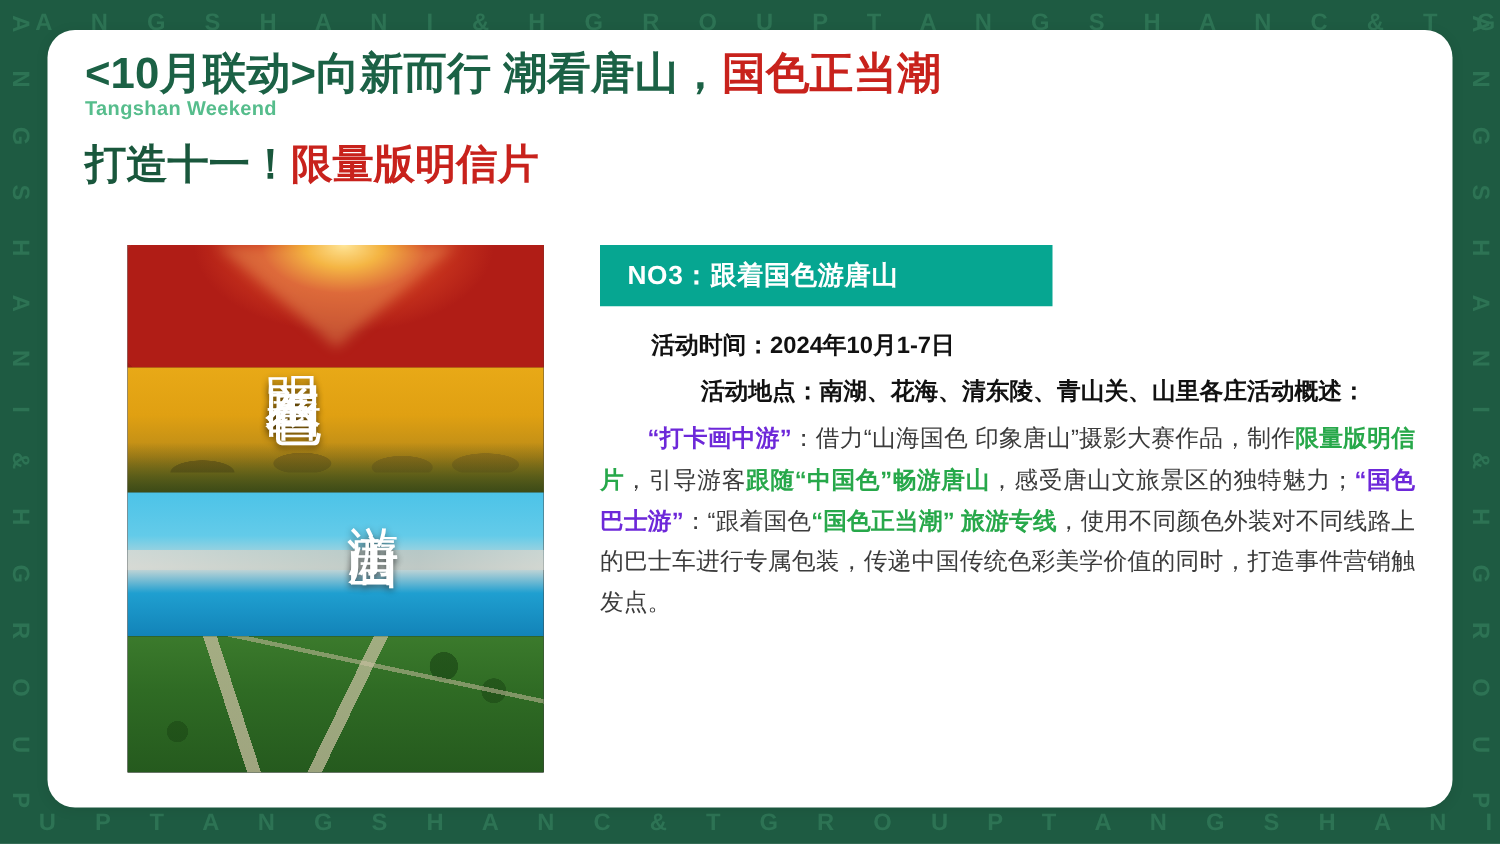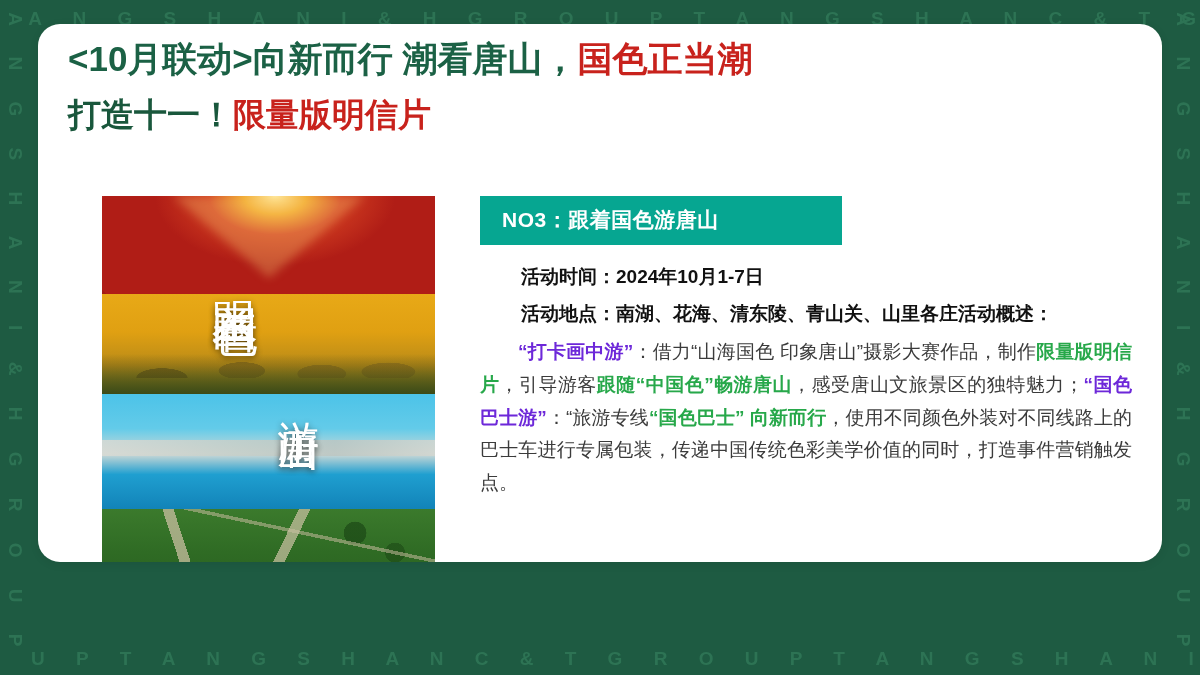--- a/index.html
+++ b/index.html
@@ -61,21 +61,21 @@
     left: 1194px;
     transform: rotate(90deg) translateX(-30px);
   }
 
   
   .card {
     position: absolute;
     left: 38px;
     top: 24px;
     width: 1124px;
-    height: 538px;
+    height: 622px;
     background: #ffffff;
     border-radius: 22px;
     box-shadow: 0 2px 10px rgba(0,0,0,0.08);
     overflow: hidden;
   }
 
   
   .head-block {
     position: absolute;
     left: 30px;
@@ -234,21 +234,21 @@
   }
   .meta-line {
     margin-top: 19px;
     font-size: 19px;
     font-weight: 700;
     color: #111111;
     line-height: 1.35;
     white-space: nowrap;
     margin-left: 41px;
   }
-  .meta-line.second { margin-top: 11px; }
+  .meta-line.second { margin-top: 11px; text-align: center; }
 
   .body-para {
     margin-top: 10px;
     font-size: 19px;
     line-height: 1.72;
     color: #3b3b3b;
     text-align: justify;
     text-indent: 2em;
   }
   .body-para .hl-red   { color: #6d28d9; font-weight: 700; }
@@ -265,20 +265,21 @@
     <div class="wm-col left">T A N G S H A N I &amp; H G R O U P T A N</div>
     <div class="wm-col right">T A N G S H A N I &amp; H G R O U P T A N G</div>
   </div>
 
   <div class="card">
 
     <div class="head-block">
       <div class="title-line-1">
         <span class="t-green">&lt;10月联动&gt;向新而行 潮看唐山，</span><span class="t-red">国色正当潮</span>
       </div>
+      <div class="subtitle-en">Tangshan Weekend</div>
       <div class="title-line-2">
         <span class="t-darkgreen">打造十一！</span><span class="t-red">限量版明信片</span>
       </div>
     </div>
 
     <div class="poster">
       <div class="band band-red">
           <div class="vshape"></div>
         </div>
       <div class="band band-yellow">
@@ -296,17 +297,17 @@
       <div class="no-bar">NO3：跟着国色游唐山</div>
 
       <div class="meta-line">
         <span>活动时间：</span><span>2024年10月1-7日</span>
       </div>
 
       <div class="meta-line second">
         <span>活动地点：</span><span>南湖、花海、清东陵、青山关、山里各庄活动概述：</span>
       </div>
 
-      <div class="body-para"><span class="hl-red">“打卡画中游”</span><span>：借力“山海国色 印象唐山”摄影大赛作品，制作</span><span class="hl-green">限量版明信片</span><span>，引导游客</span><span class="hl-green">跟随“中国色”畅游唐山</span><span>，感受唐山文旅景区的独特魅力；</span><span class="hl-red">“国色巴士游”</span><span>：“旅游专线</span><span class="hl-green">“国色巴士” 向新而行</span><span>，使用不同颜色外装对不同线路上的巴士车进行专属包装，传递中国传统色彩美学价值的同时，打造事件营销触发点。</span></div>
+      <div class="body-para"><span class="hl-red">“打卡画中游”</span><span>：借力“山海国色 印象唐山”摄影大赛作品，制作</span><span class="hl-green">限量版明信片</span><span>，引导游客</span><span class="hl-green">跟随“中国色”畅游唐山</span><span>，感受唐山文旅景区的独特魅力；</span><span class="hl-red">“国色巴士游”</span><span>：“跟着国色</span><span class="hl-green">“国色正当潮” 旅游专线</span><span>，使用不同颜色外装对不同线路上的巴士车进行专属包装，传递中国传统色彩美学价值的同时，打造事件营销触发点。</span></div>
     </div>
 
   </div>
 </div>
 
 </body></html>

